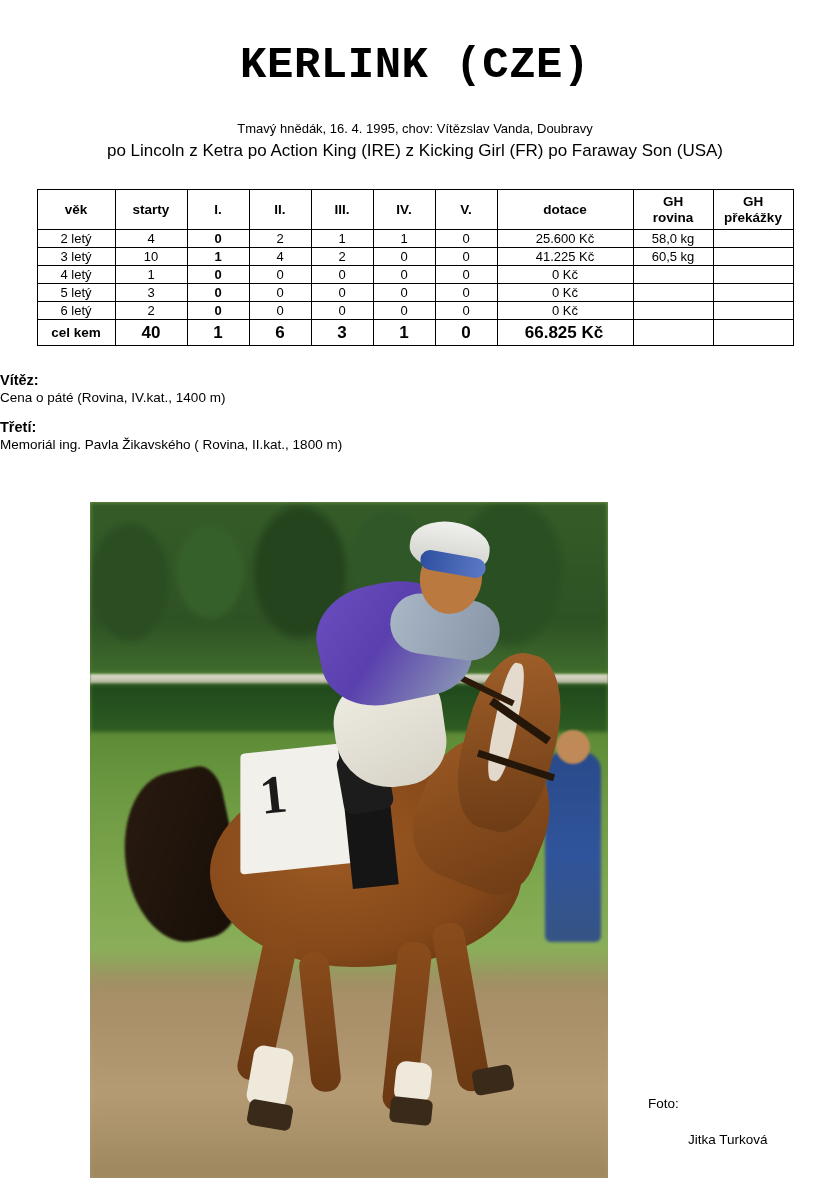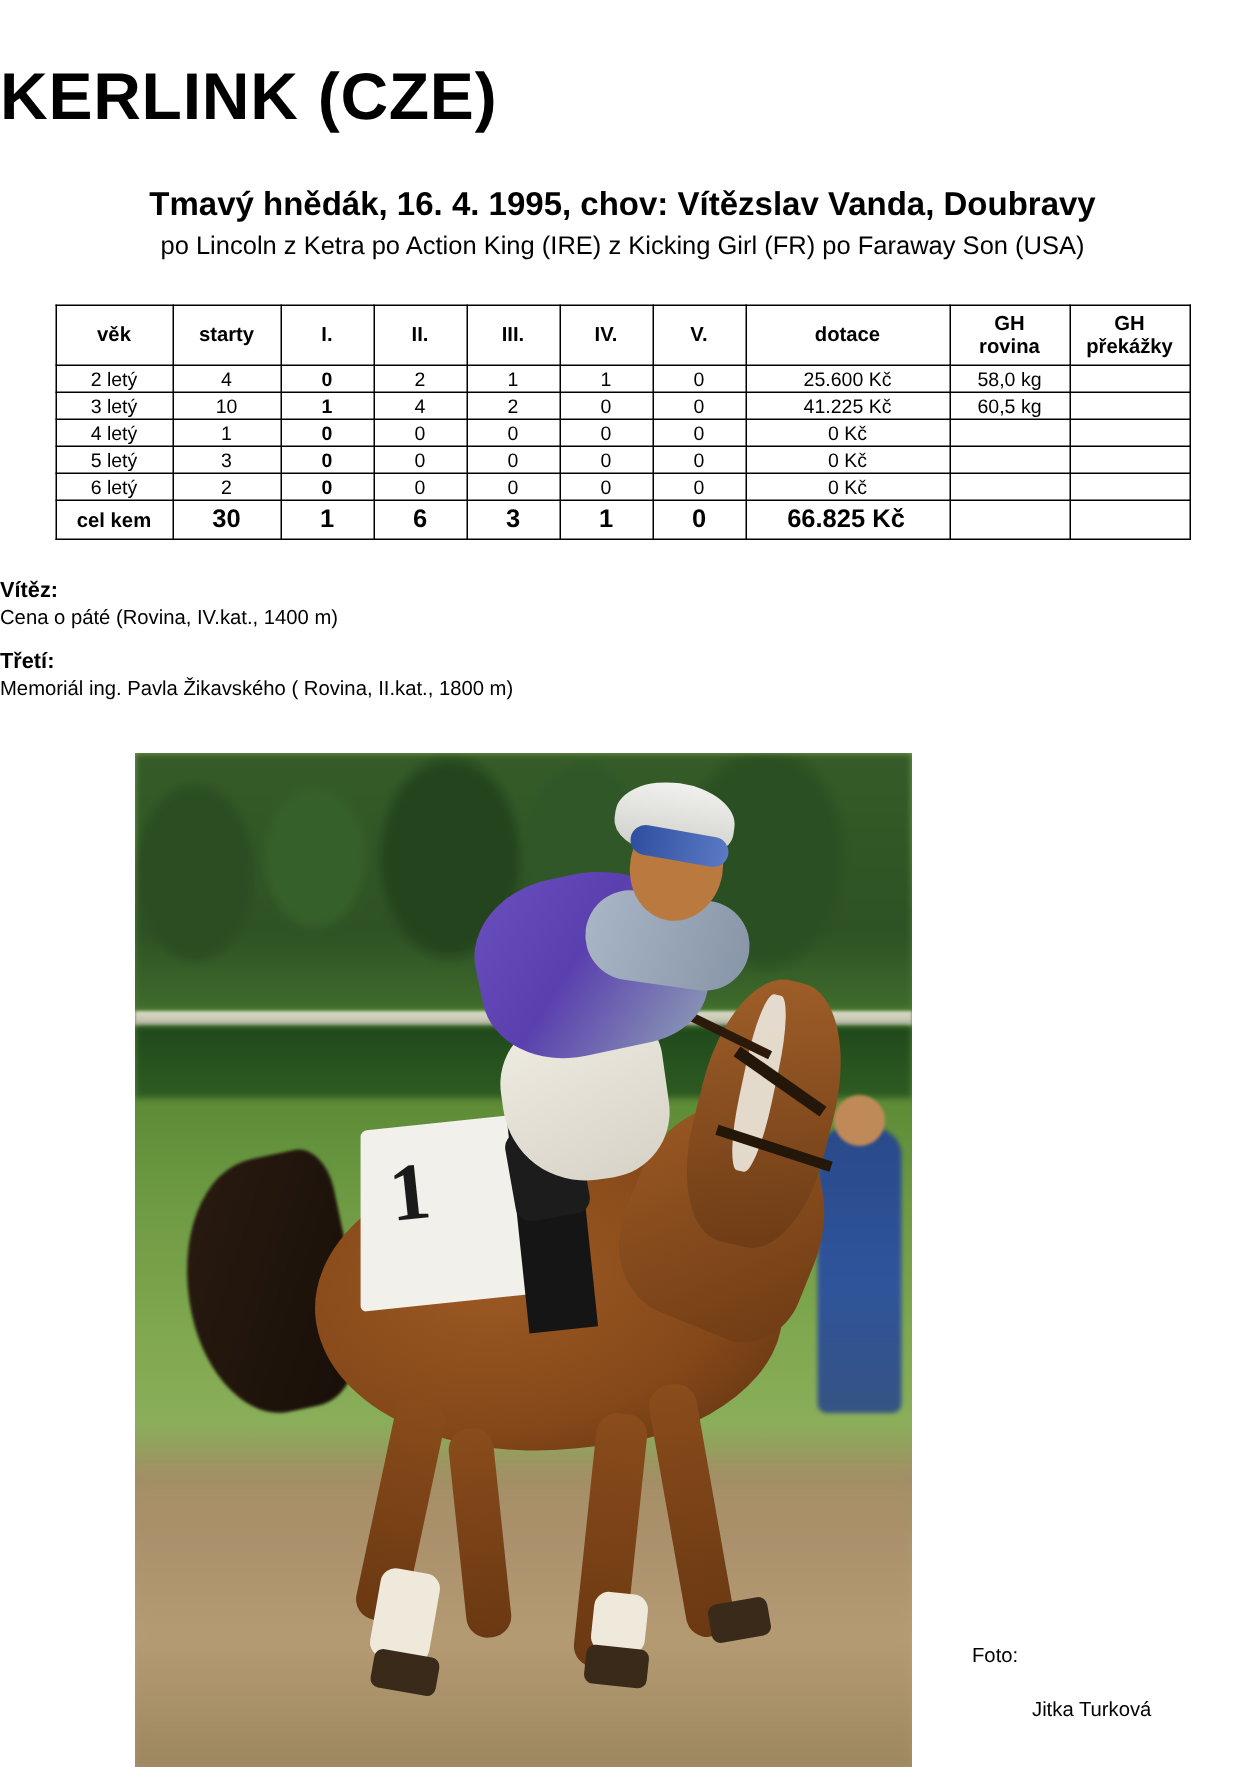--- a/index.html
+++ b/index.html
@@ -17,36 +17,35 @@
   }
 
   .page {
     width: 830px;
     height: 1194px;
     position: relative;
     box-sizing: border-box;
   }
 
   .title {
-    font-family: Liberation Sans, sans-serif;
+    font-family: Liberation Mono, monospace;
     font-weight: bold;
     font-size: 44px;
-    text-align: left;
+    text-align: center;
     margin-top: 40px;
     letter-spacing: 0.5px;
   }
 
   .subtitle-block {
     text-align: center;
     margin-top: 30px;
     line-height: 1.45;
   }
   .subtitle-line1 {
-    font-size: 22px;
-    font-weight: bold;
+    font-size: 13px;
   }
   .subtitle-line2 {
     font-size: 17px;
   }
 
   table.results {
     border-collapse: collapse;
     margin: 26px auto 12px auto;
     width: 736px;
     table-layout: fixed;
@@ -465,21 +464,21 @@
         <td>0</td>
         <td>0</td>
         <td>0</td>
         <td>0</td>
         <td class="num-right">0 Kč</td>
         <td class="left-pad"></td>
         <td></td>
       </tr>
       <tr class="total">
         <td class="label">cel kem</td>
-        <td>30</td>
+        <td>40</td>
         <td>1</td>
         <td>6</td>
         <td>3</td>
         <td>1</td>
         <td>0</td>
         <td class="money">66.825 Kč</td>
         <td></td>
         <td></td>
       </tr>
     </tbody>

